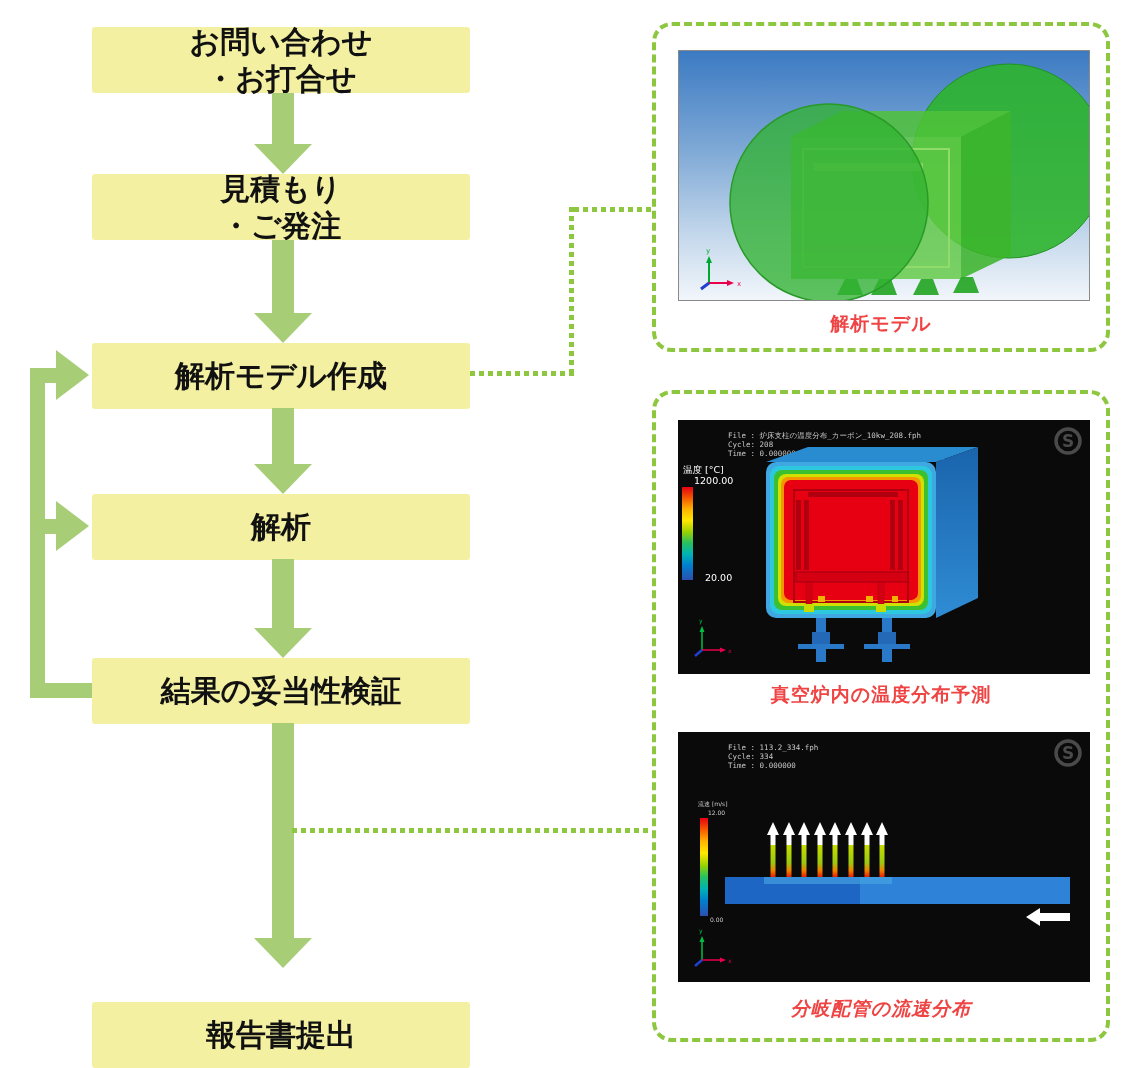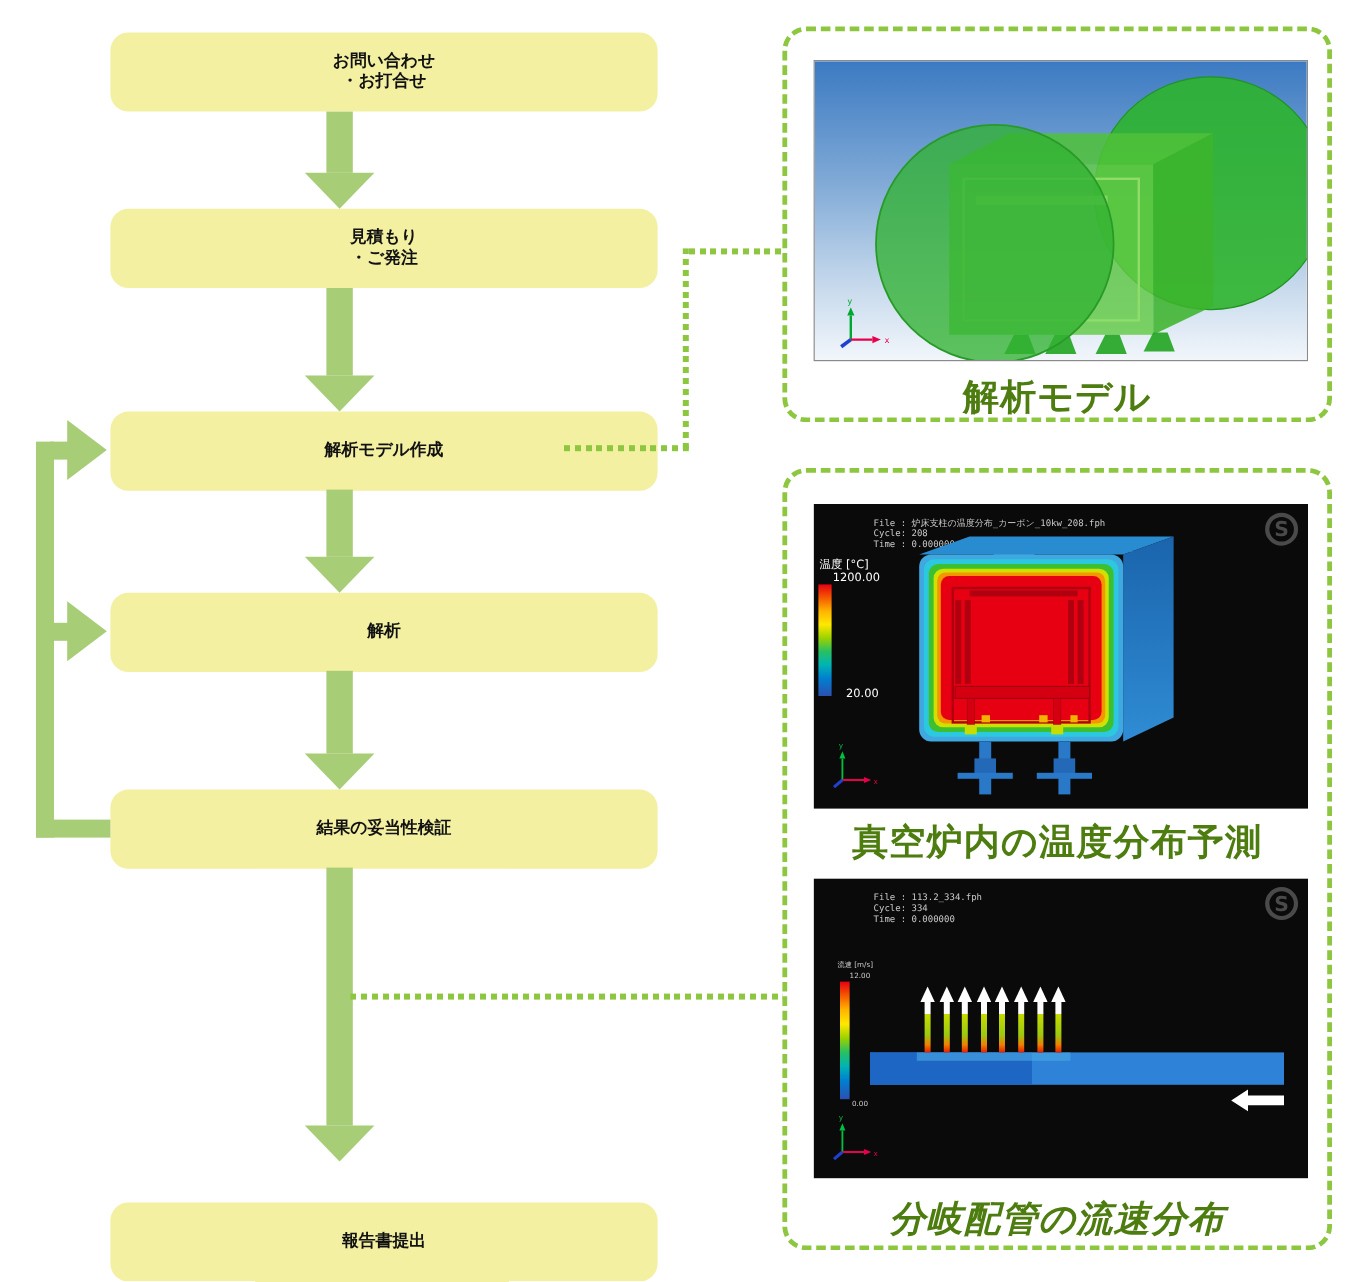--- a/index.html
+++ b/index.html
@@ -2,24 +2,24 @@
 <html><head>
 <meta charset="utf-8">
 <style>
   html,body{margin:0;padding:0;background:#fff;}
   #canvas{
     position:relative;width:1141px;height:1068px;background:#ffffff;overflow:hidden;
     font-family:"DejaVu Sans","Liberation Sans",sans-serif;
   }
   
   .flow-box{
-    position:absolute;left:92px;width:456px;height:66px;
-    background:#f3f0a2;border-radius:15px;
+    position:absolute;left:92px;width:378px;height:66px;
+    background:#f3f0a2;border-radius:3px;
     display:flex;flex-direction:column;align-items:center;justify-content:center;
-    font-weight:700;font-size:14px;color:#111;line-height:1.25;text-align:center;
+    font-weight:700;font-size:30px;color:#111;line-height:1.25;text-align:center;
   }
   
   .v-arrow{position:absolute;left:254px;width:58px;}
   .v-arrow .shaft{position:absolute;left:18px;width:22px;background:#a7cd77;}
   .v-arrow .head{position:absolute;left:0;width:0;height:0;
     border-left:29px solid transparent;border-right:29px solid transparent;
     border-top:30px solid #a7cd77;}
   
   .loop-seg{position:absolute;background:#a7cd77;}
   .loop-head{position:absolute;width:0;height:0;
@@ -27,21 +27,21 @@
     border-left:33px solid #a7cd77;}
   
   .dot-h{position:absolute;height:5px;
     background-image:repeating-linear-gradient(90deg,#8dc63f 0 5px,transparent 5px 9px);}
   .dot-v{position:absolute;width:5px;
     background-image:repeating-linear-gradient(180deg,#8dc63f 0 5px,transparent 5px 9px);}
   
   .panel{position:absolute;left:652px;width:458px;border:4px dashed #8dc63f;
     border-radius:20px;background:#fff;box-sizing:border-box;}
   .panel-caption{position:absolute;left:0;right:0;text-align:center;
-    font-weight:700;font-size:30px;color:#4d7c0f;letter-spacing:1px;}
+    font-weight:700;font-size:19px;color:#ef4444;letter-spacing:1px;}
   .sim-img{position:absolute;display:block;}
   .model-frame{position:absolute;border:1px solid #8a8a8a;}
 </style>
 </head>
 <body>
 
 <div id="canvas">
 
   <div class="flow-box" style="top:27px;">
     <span>お問い合わせ</span>

